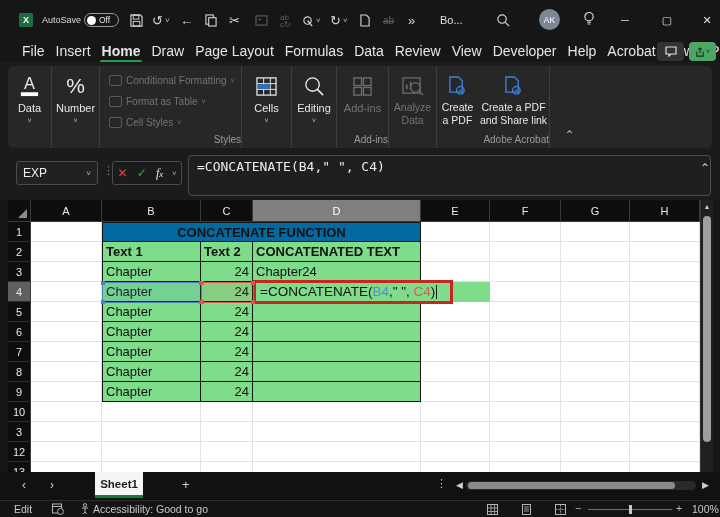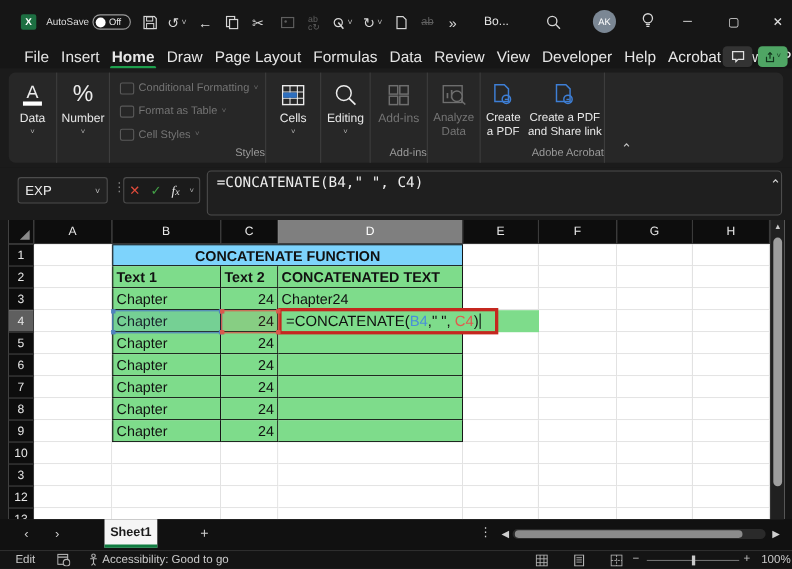--- a/index.html
+++ b/index.html
@@ -60,21 +60,21 @@
   .hdr-cell { background:#0d0d0d; color:#e8e8e8; font-size:11px; display:flex; align-items:center; justify-content:center; border-right:1px solid #3a3a3a; border-bottom:1px solid #3a3a3a; flex-shrink:0; }
   .hdr-cell.selcol { background:#7f7f7f; color:#fff; }
   #corner { position:relative; }
   #corner::after { content:""; position:absolute; right:3px; bottom:3px; border-left:9px solid transparent; border-bottom:9px solid #8a8a8a; }
   .grid-row { display:flex; height:20px; }
   .rowhdr { background:#0d0d0d; color:#e8e8e8; font-size:11px; display:flex; align-items:center; justify-content:center; border-right:1px solid #3a3a3a; border-bottom:1px solid #2c2c2c; flex-shrink:0; }
   .rowhdr.selrow { background:#5f5f5f; }
   .cell { border-right:1px solid #e2e2e2; border-bottom:1px solid #e2e2e2; background:#fff; font-size:13px; color:#111; display:flex; align-items:center; overflow:hidden; white-space:nowrap; padding:0 3px; flex-shrink:0; }
   .cell.green { background:#7EDC8B; border-right:1px solid #161616; border-bottom:1px solid #161616; }
   .cell.lborder { border-left:1px solid #161616; }
-  .cell.orange { background:#7dd3fc; border:1px solid #161616; justify-content:center; font-weight:bold; color:#111; }
+  .cell.orange { background:#0369a1; border:1px solid #161616; justify-content:center; font-weight:bold; color:#111; }
   .cell.bold { font-weight:bold; }
   .cell.num { justify-content:flex-end; }
   #sel-b4 { position:absolute; left:94px; top:82px; width:100px; height:21px; border:1px solid #4F81BD; background:rgba(70,140,200,0.15); }
   #sel-c4 { position:absolute; left:193px; top:82px; width:53px; height:21px; border:1px solid #D9594C; background:rgba(220,90,70,0.10); }
   .hd { position:absolute; width:4px; height:4px; }
   #sel-b4 .hd { background:#4F81BD; } #sel-c4 .hd { background:#D9594C; }
   .hd.tl{left:-2px;top:-2px;} .hd.tr{right:-2px;top:-2px;} .hd.bl{left:-2px;bottom:-2px;} .hd.br{right:-2px;bottom:-2px;}
   #edit-bg { position:absolute; left:245px; top:82px; width:237px; height:20px; background:#7EDC8B; }
   #edit-border { position:absolute; left:245px; top:80px; width:200px; height:24px; border:3px solid #C5271F; }
   #edit-text { position:absolute; left:252px; top:84px; font-size:13.5px; color:#111; white-space:nowrap; }

